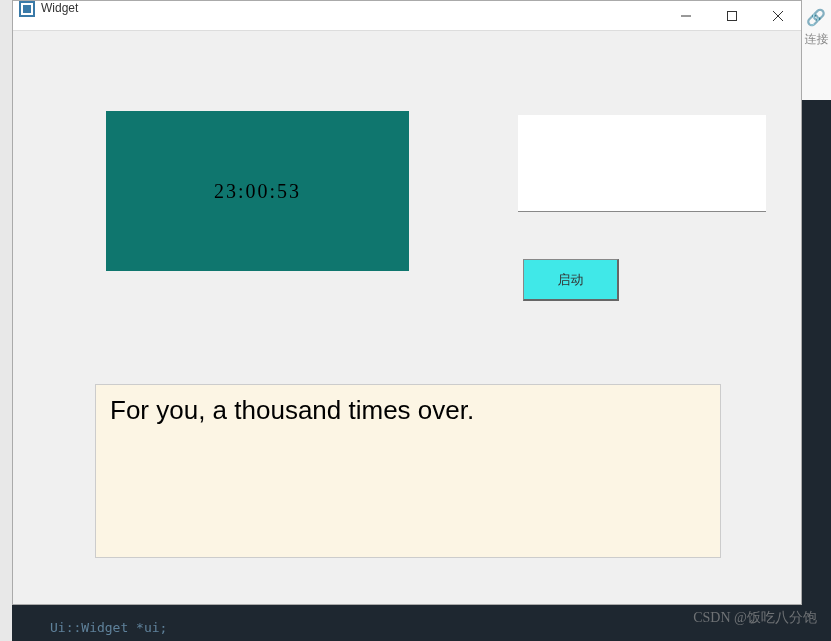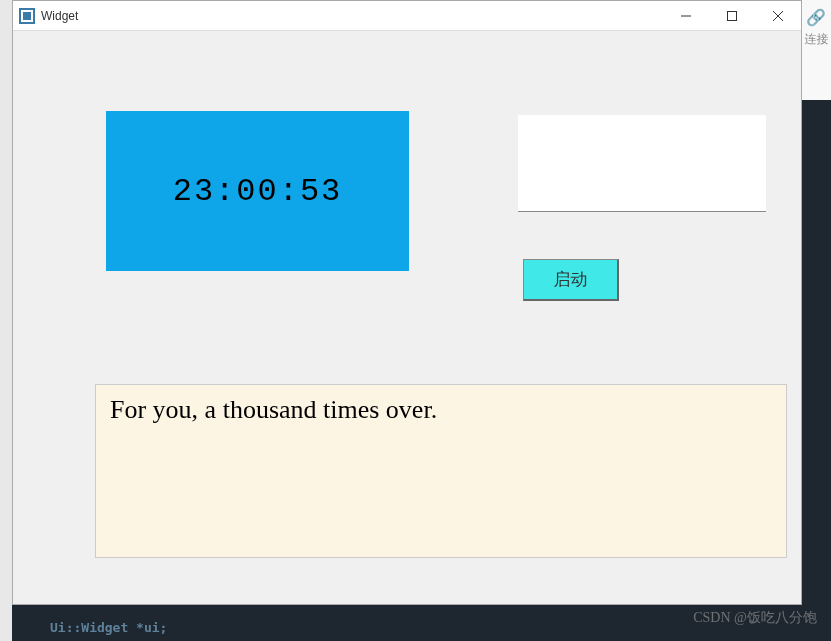--- a/index.html
+++ b/index.html
@@ -23,21 +23,20 @@
       height: 605px;
       background: #f0f0f0;
       border: 1px solid #aaa;
       display: flex;
       flex-direction: column;
     }
     .titlebar {
       height: 30px;
       background: #ffffff;
       display: flex;
-      align-items: center;
       border-bottom: 1px solid #ddd;
       padding-left: 6px;
     }
     .titlebar-icon {
       width: 16px;
       height: 16px;
       border: 2px solid #3a7aa8;
       background: #fff;
       margin-right: 6px;
       position: relative;
@@ -77,26 +76,26 @@
     .client-area {
       flex: 1;
       position: relative;
     }
     .time-display {
       position: absolute;
       left: 93px;
       top: 80px;
       width: 303px;
       height: 160px;
-      background: #0ea5e9;
+      background: #0f766e;
       display: flex;
       align-items: center;
       justify-content: center;
-      font-family: Liberation Mono, monospace;
-      font-size: 32px;
+      font-family: Liberation Serif, serif;
+      font-size: 20px;
       letter-spacing: 2px;
       color: #000;
     }
     .text-input {
       position: absolute;
       left: 505px;
       top: 84px;
       width: 248px;
       height: 97px;
       background: #ffffff;
@@ -108,43 +107,43 @@
       outline: none;
     }
     .btn {
       position: absolute;
       width: 96px;
       height: 42px;
       background: #40e8e8;
       border: 1px solid #888;
       border-right: 2px solid #666;
       border-bottom: 2px solid #666;
-      font-size: 17px;
+      font-size: 13px;
       font-family: "Microsoft YaHei", sans-serif;
       color: #333;
       cursor: pointer;
     }
     .btn-start {
       left: 510px;
       top: 228px;
     }
     .btn-pause {
       left: 656px;
       top: 228px;
     }
     .text-output {
       position: absolute;
       left: 82px;
       top: 353px;
-      width: 692px;
+      width: 626px;
       height: 174px;
       background: #fcf5e4;
       border: 1px solid #ccc;
       padding: 10px 14px;
-      font-family: Liberation Serif, serif;
+      font-family: Liberation Sans, sans-serif;
       font-size: 26px;
       color: #000;
     }
     .right-sidebar {
       position: absolute;
       right: 0;
       top: 0;
       width: 29px;
       height: 100px;
       background: #f8f8f8;
@@ -175,21 +174,20 @@
       font-family: Liberation Serif, serif;
     }
     .code-leak {
       position: absolute;
       left: 50px;
       bottom: 6px;
       color: #7aa7c7;
       font-family: monospace;
       font-size: 13px;
       opacity: 0.7;
-      font-weight: bold;
     }
     .left-edge {
       position: absolute;
       left: 0;
       top: 0;
       width: 12px;
       height: 100%;
       background: #e8e8e8;
     }
   </style>

